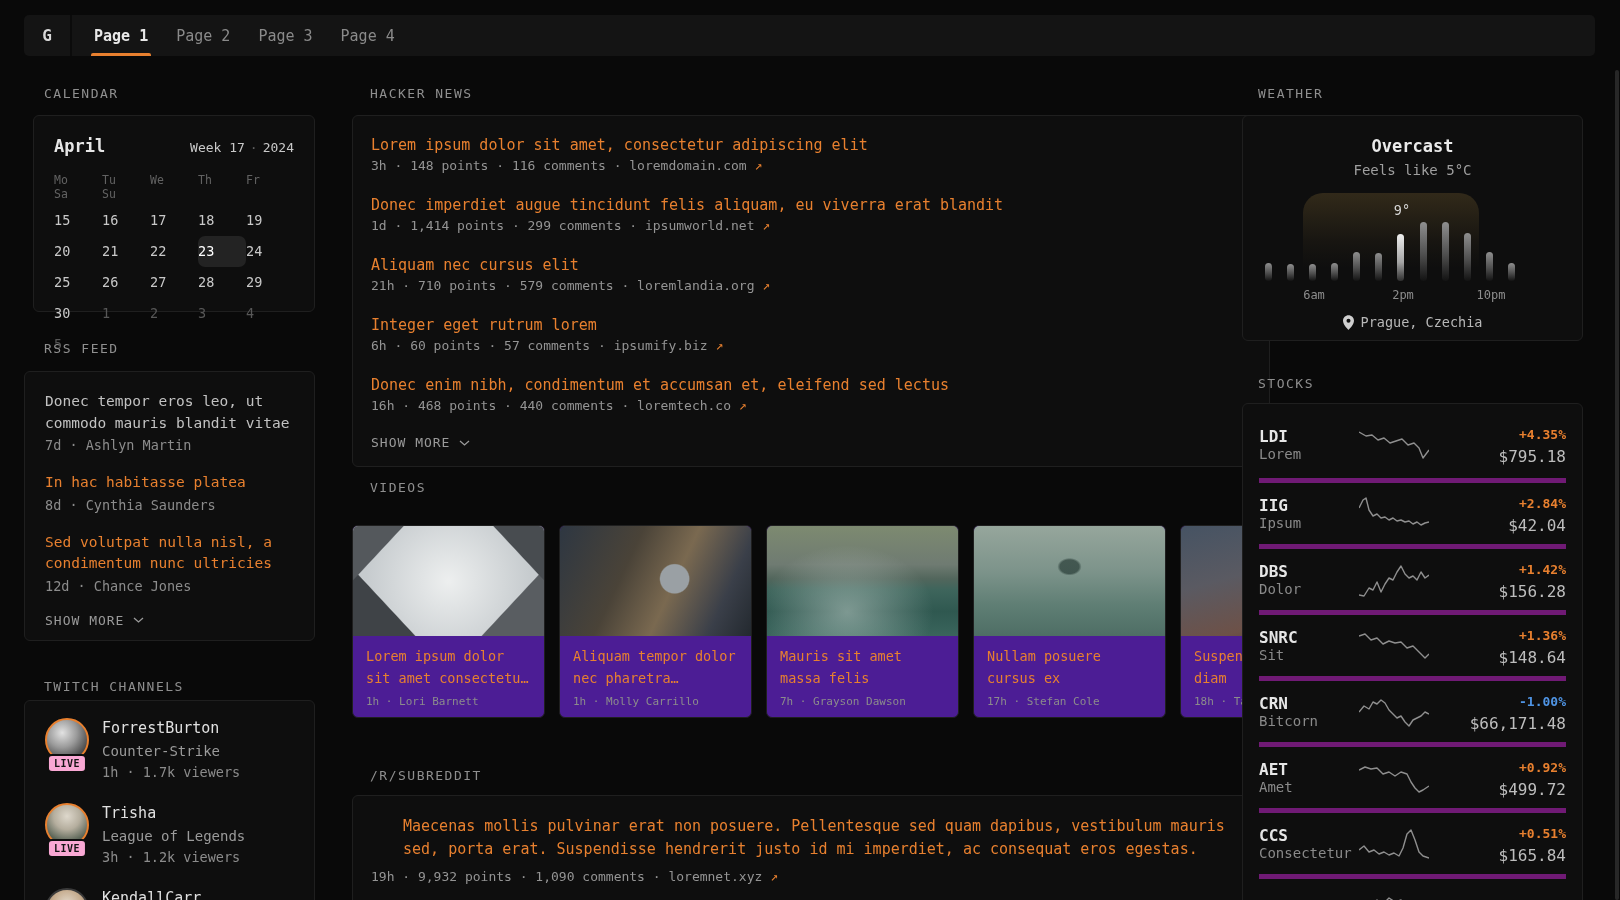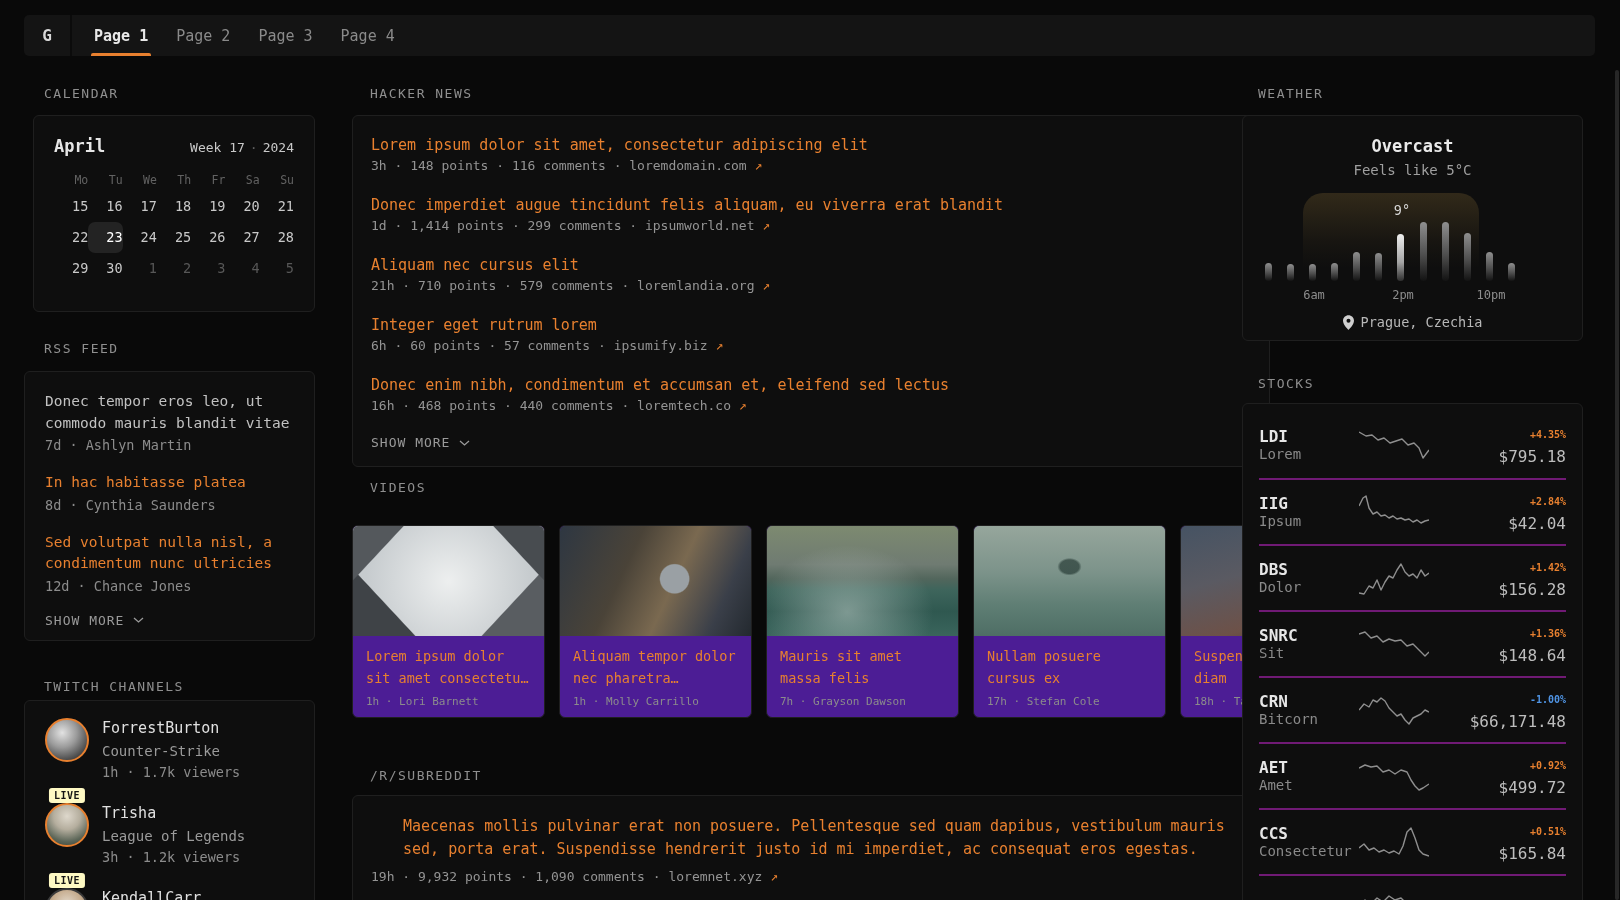--- a/index.html
+++ b/index.html
@@ -47,21 +47,21 @@
     position: absolute; left: 0; right: 0;
     background: #0e0e0e; border: 1px solid #1f1f1f; border-radius: 6px;
   }
 
   
   #calendar-card { top: 115px; height: 197px; padding: 20px 20px 0; margin-left: 9px; }
   .cal-head { display: flex; justify-content: space-between; align-items: baseline; }
   .cal-month { font-size: 17px; font-weight: bold; color: #e6e6e6; }
   .cal-week { font-size: 13px; color: #c9c9c9; }
   .cal-week .dot { color: #5f5f5f; margin: 0 5px; }
-  .cal-weekdays, .cal-days { display: grid; grid-template-columns: repeat(7, 1fr); text-align: right; }
+  .cal-weekdays, .cal-days { display: grid; grid-template-columns: repeat(5, 1fr); text-align: left; }
   .cal-weekdays { margin-top: 17px; font-size: 11.5px; color: #626262; }
   .cal-days { margin-top: 4px; font-size: 13.5px; }
   .cal-days div { height: 31px; line-height: 31px; color: #c9c9c9; border-radius: 7px; }
   .cal-days div.next { color: #575757; }
   .cal-days div.sel  { background: #232323; color: #ffffff; }
 
   
   #rss-title { top: 341px; left: 20px; }
   #rss-card { top: 371px; height: 270px; padding: 19px 20px 0; }
   .feed-item { margin-bottom: 17px; }
@@ -81,22 +81,22 @@
   .avatar {
     width: 44px; height: 44px; border-radius: 50%;
     border: 2px solid #e8802f;
   }
   .channel.offline .avatar { border-color: #3a3a3a; }
   .av-1 { background: radial-gradient(circle at 38% 32%, #e2e2e2, #9a9a9a 40%, #4a4a4a 75%, #282828); }
   .av-2 { background: radial-gradient(circle at 50% 28%, #ded8cc, #b5ae9e 38%, #5c6658 72%, #31392f); }
   .av-3 { background: radial-gradient(circle at 50% 35%, #e3d9cb, #c5ab8d 45%, #7a6a58 80%, #4a4038); }
   .live-badge {
     position: absolute; left: 50%; transform: translateX(-50%); top: 36px;
-    background: #fef9c3; color: #141414; font-size: 10px; font-weight: bold;
-    letter-spacing: .5px; padding: 2px 5px; border-radius: 5px; border: 2px solid #0e0e0e; margin-top: 32px;
+    background: #f9a8d4; color: #141414; font-size: 10px; font-weight: bold;
+    letter-spacing: .5px; padding: 2px 5px; border-radius: 5px; border: 2px solid #0e0e0e;
   }
   .ch-name { font-size: 15px; color: #e0e0e0; line-height: 20px; }
   .ch-game { font-size: 14px; color: #9b9b9b; line-height: 20px; margin-top: 3px; }
   .ch-meta { font-size: 13.5px; color: #8c8c8c; line-height: 18px; margin-top: 2px; }
 
   
   #hn-title { top: 86px; left: 18px; }
   #left-title-cal { top: 86px; left: 20px; }
   #weather-title { top: 86px; left: 16px; }
   #hn-card { top: 115px; height: 352px; padding: 19px 18px 0; }
@@ -170,29 +170,29 @@
     position: absolute; left: 0; right: 0; top: 198px;
     display: flex; justify-content: center; align-items: center; gap: 7px;
     font-size: 13.5px; color: #b8b8b8;
   }
 
   
   #stocks-title { top: 376px; left: 16px; }
   #stocks-card { top: 403px; height: 520px; padding: 8px 16px 0; }
   .stock-row {
     height: 66px; display: flex; align-items: center;
-    border-top: 2px solid #701a75; cursor: pointer;
+    border-top: 5px solid #701a75; cursor: pointer;
   }
   .stock-row:first-child { border-top: none; }
   .stock-id { width: 100px; }
   .stock-sym { font-size: 16px; font-weight: bold; color: #e6e6e6; line-height: 19px; }
   .stock-name { font-size: 14px; color: #8a8a8a; line-height: 17px; }
   .stock-spark { flex: 0 0 70px; height: 36px; }
   .stock-right { flex: 1; text-align: right; }
-  .stock-change { font-size: 10px; font-weight: bold; color: #e8802f; line-height: 19px; }
+  .stock-change { font-size: 13px; font-weight: bold; color: #e8802f; line-height: 19px; }
   .stock-change.neg { color: #4f94e4; }
   .stock-price { font-size: 16px; color: #bdbdbd; line-height: 17px; margin-top: 4px; }
 
   
   .scrollbar-thumb {
     position: absolute; left: 1615px; top: 70px; width: 4px; height: 830px;
     background: #272727; border-radius: 2px;
   }
 </style>
 </head>

